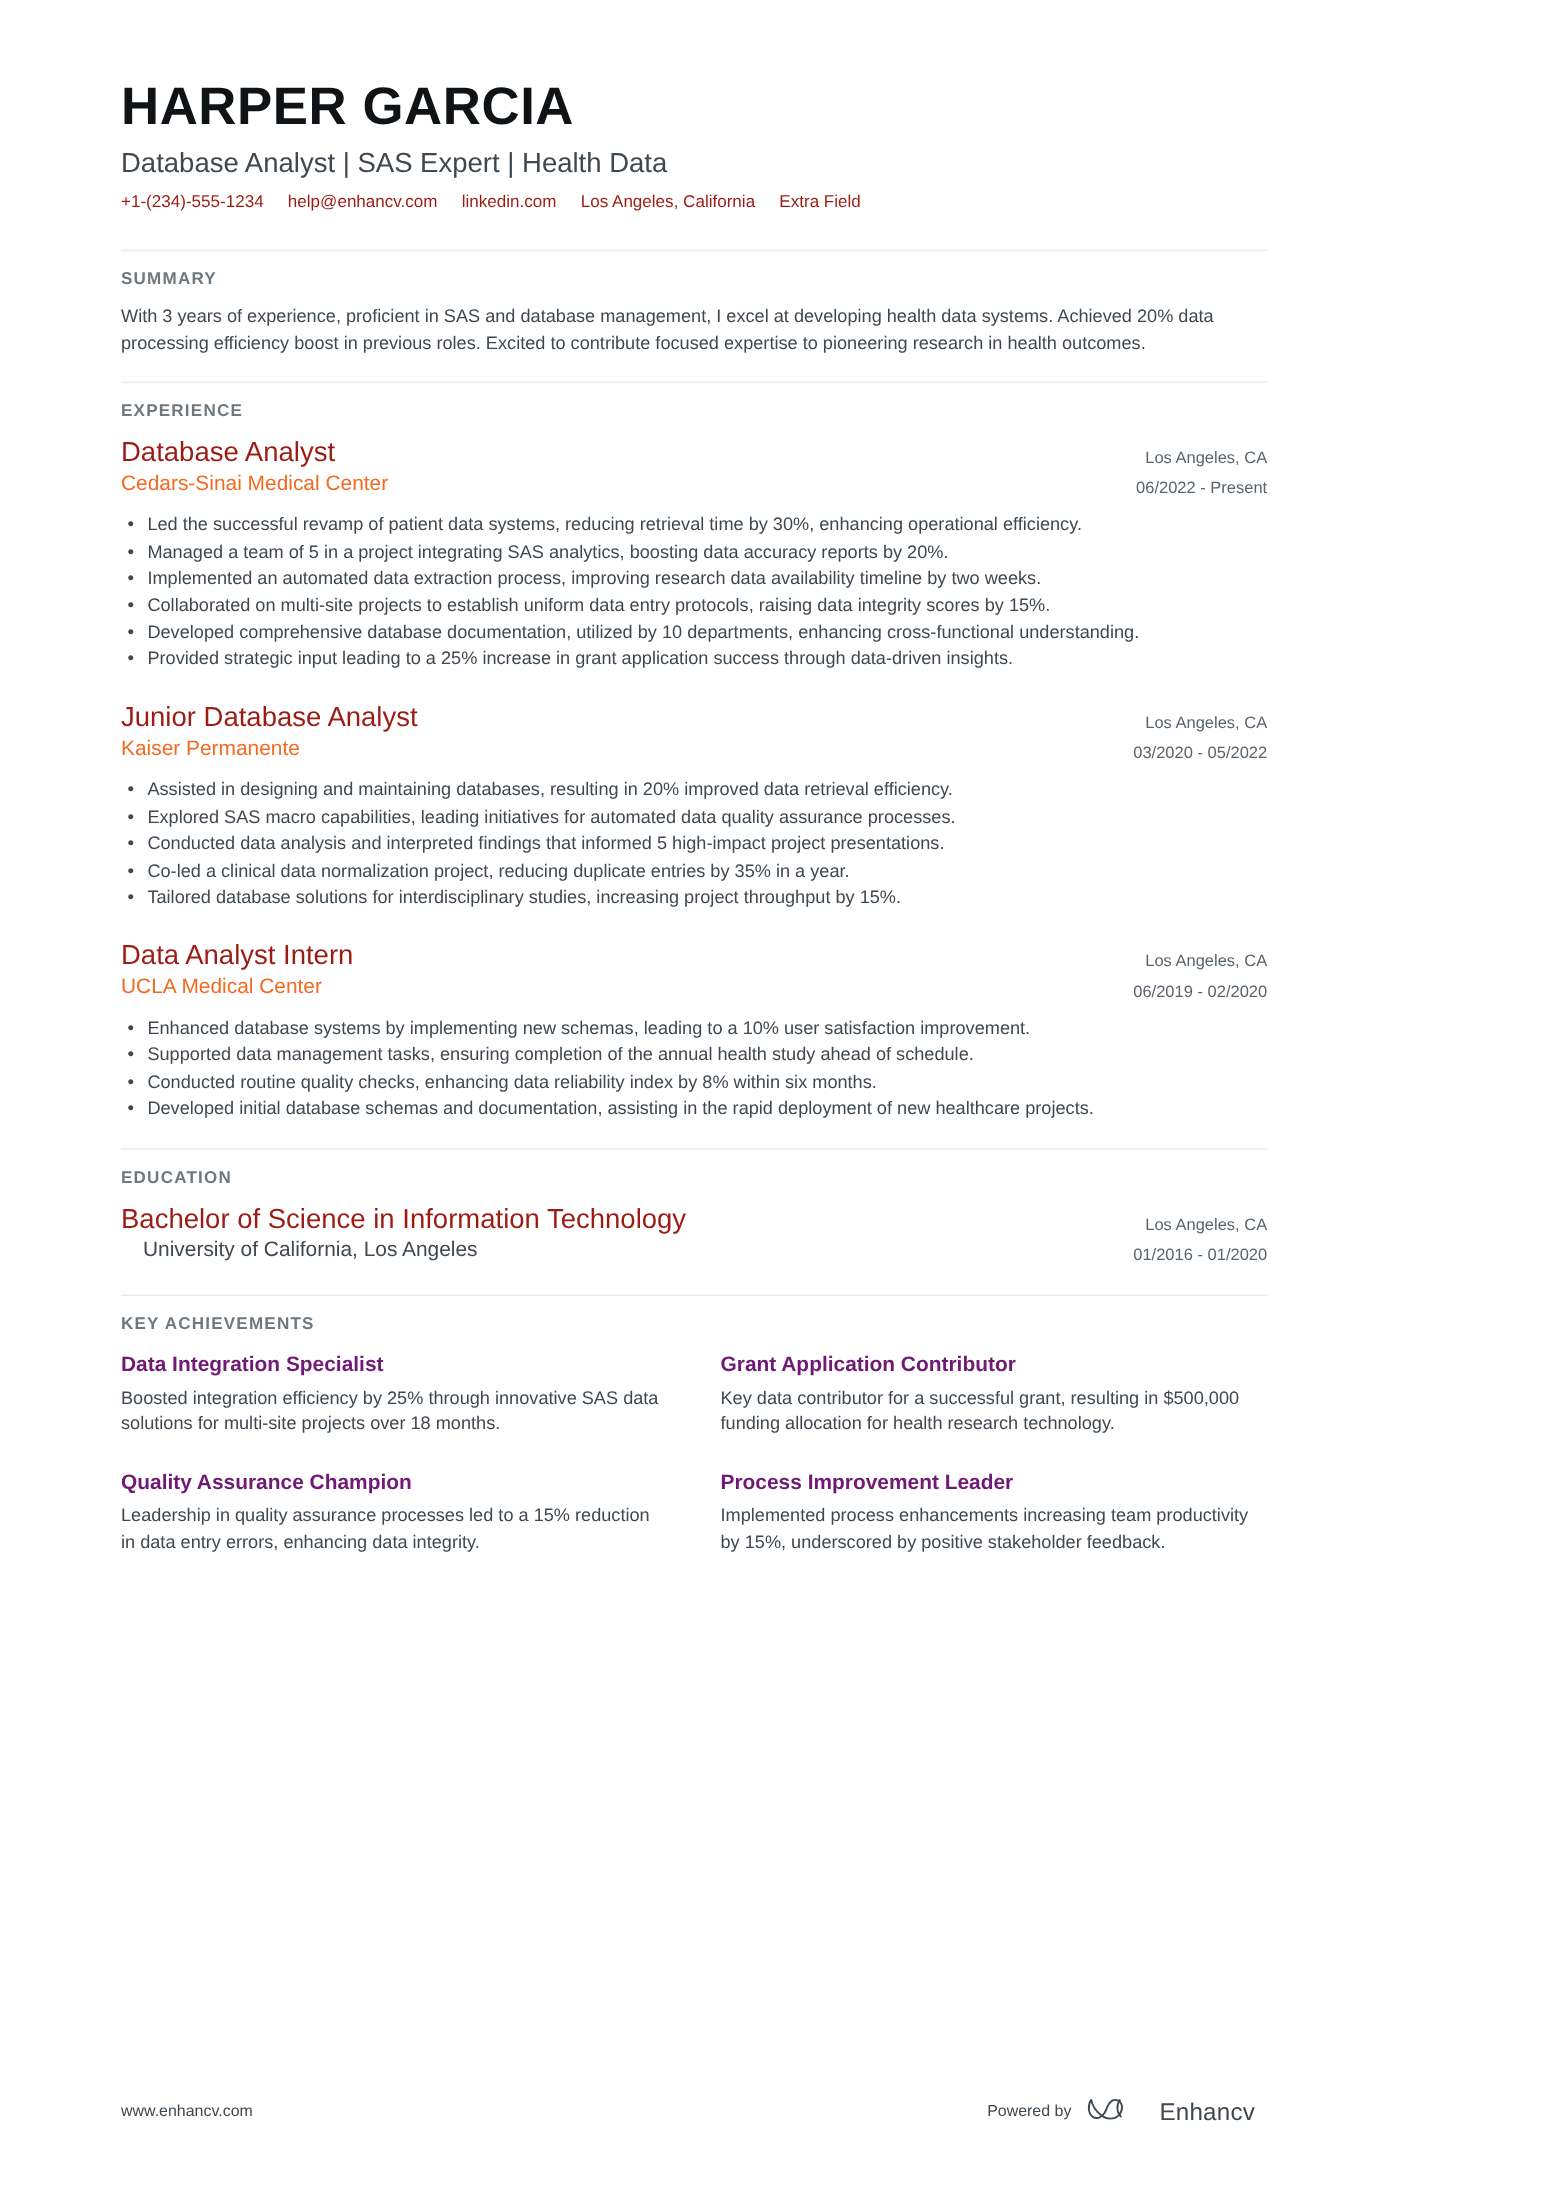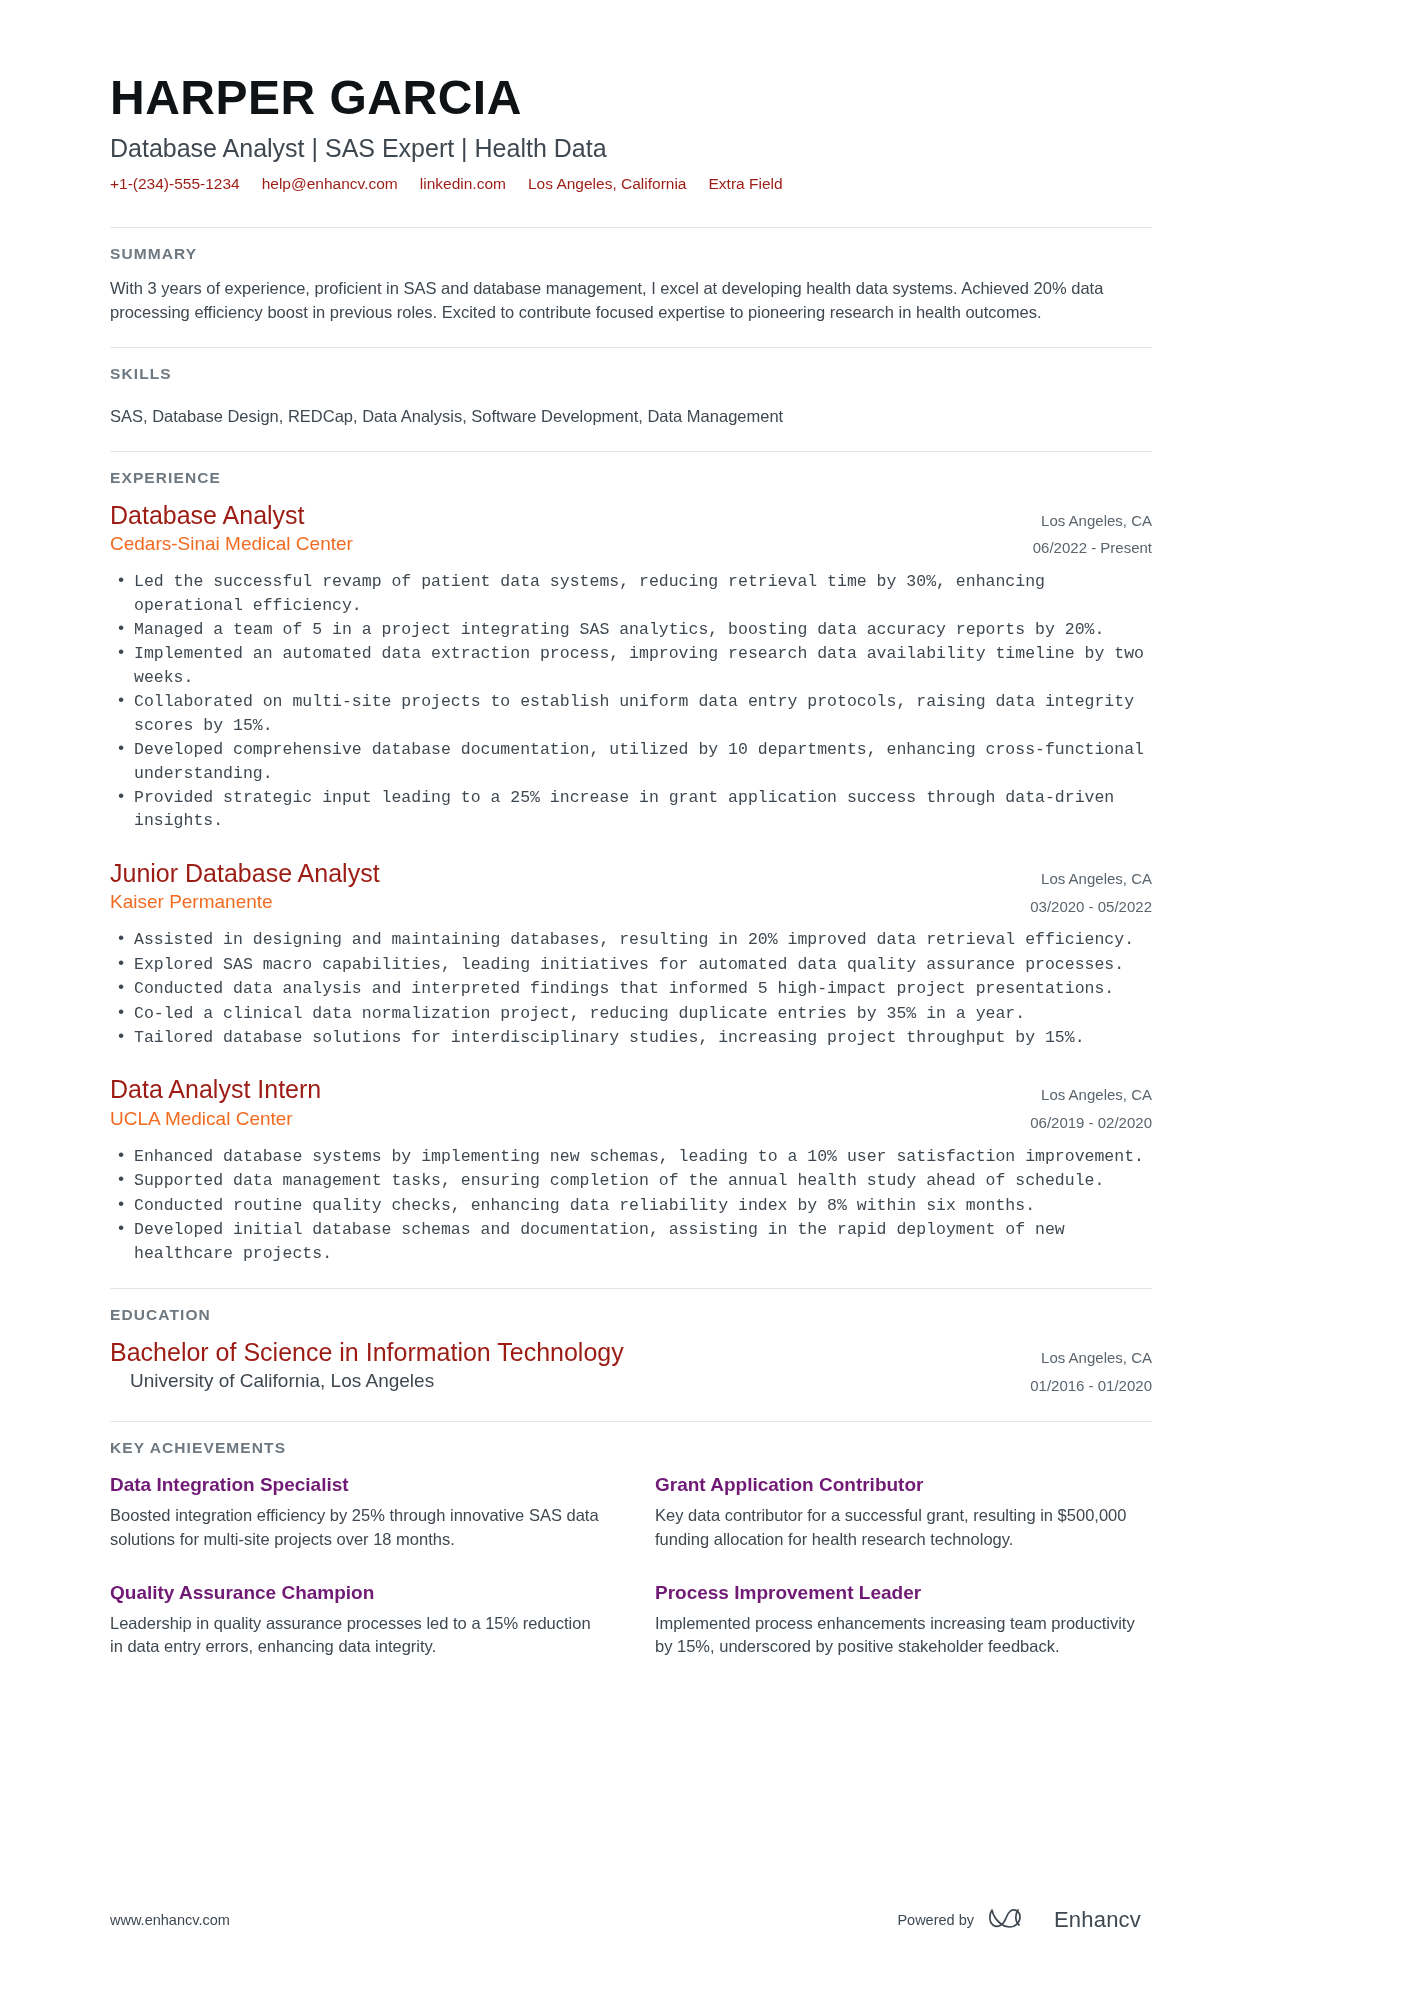--- a/index.html
+++ b/index.html
@@ -134,21 +134,20 @@
     margin-top: 8px;
   }
 
   .bullets li {
     position: relative;
     padding-left: 24px;
     font-size: 16.5px;
     line-height: 1.42;
     color: #3f4850;
     margin-bottom: 1px;
-    font-family: Liberation Mono, monospace;
   }
 
   .bullets li::before {
     content: "•";
     position: absolute;
     left: 6px;
     top: -1px;
     font-size: 17px;
     color: #3f4850;
   }
@@ -227,25 +226,20 @@
         <span class="contact-item">Extra Field</span>
       </div>
   </div>
 
   <div class="section">
     <div class="section-rule"></div>
     <div class="section-title">Summary</div>
     <div class="body-text">With 3 years of experience, proficient in SAS and database management, I excel at developing health data systems. Achieved 20% data processing efficiency boost in previous roles. Excited to contribute focused expertise to pioneering research in health outcomes.</div>
   </div>
 
-  <div class="section">
-    <div class="section-rule"></div>
-    <div class="section-title">Skills</div>
-    <div class="skills-text">SAS, Database Design, REDCap, Data Analysis, Software Development, Data Management</div>
-  </div>
 
   <div class="section">
     <div class="section-rule"></div>
     <div class="section-title">Experience</div>
     <div id="experience-entries">
         <div class="entry">
           <div class="entry-head">
             <div class="entry-left">
               <div class="entry-title">Database Analyst</div>
               <div class="entry-org">Cedars-Sinai Medical Center</div>

